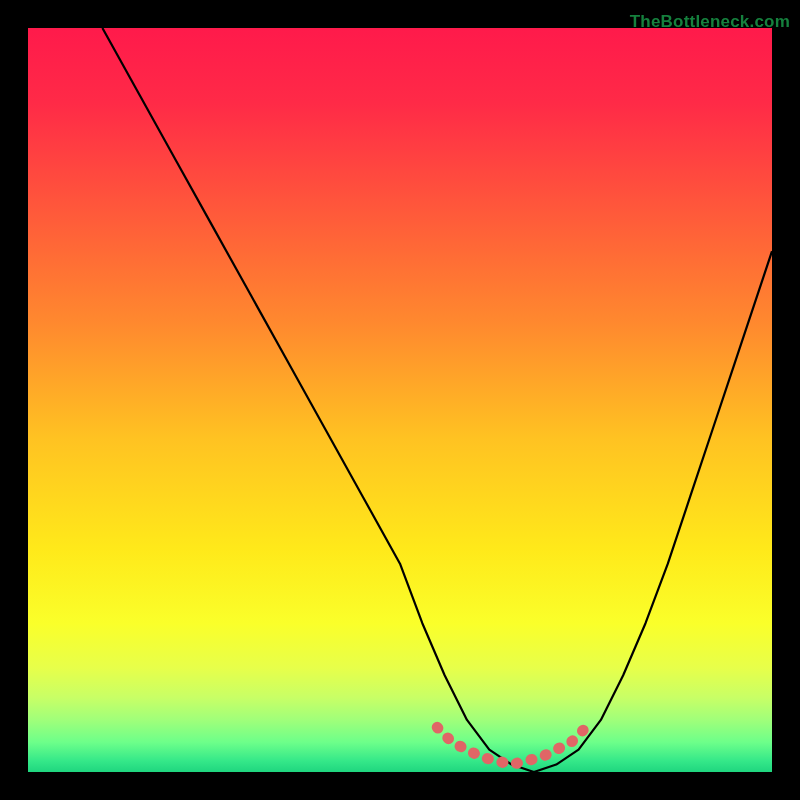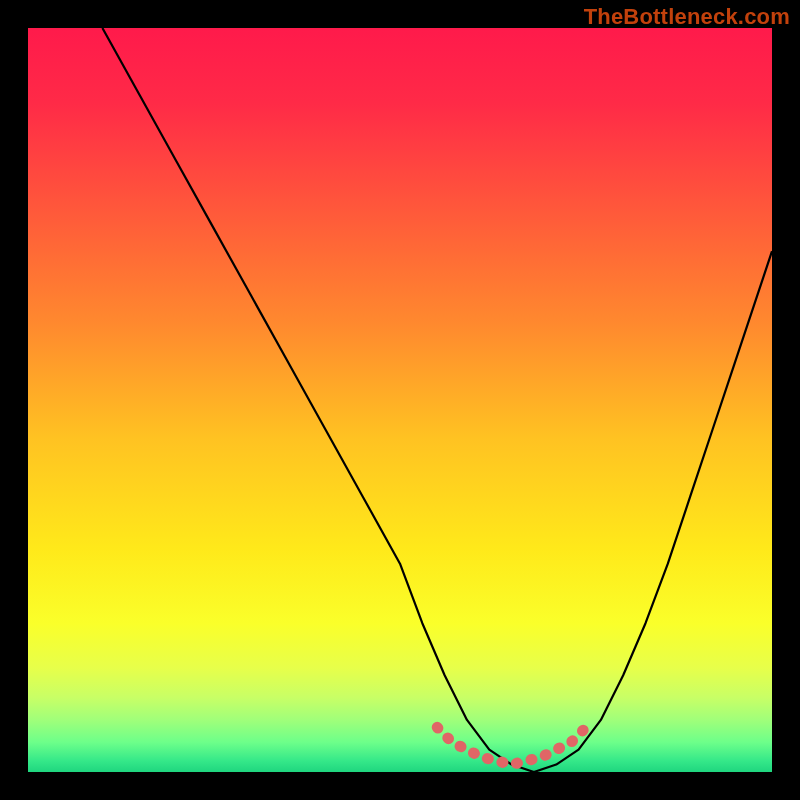--- a/index.html
+++ b/index.html
@@ -35,24 +35,24 @@
   }
   .svg-layer {
     position: absolute;
     left: 0;
     top: 0;
     width: 100%;
     height: 100%;
   }
   .watermark {
     position: absolute;
-    top: 4px;
+    top: 12px;
     right: 10px;
-    color: #c2410c;
-    font-size: 22px;
+    color: #15803d;
+    font-size: 17px;
     font-weight: 600;
     letter-spacing: 0.2px;
     user-select: none;
   }
 </style>
 </head>
 <body>
 
 <div class="frame">
   <div class="plot">

